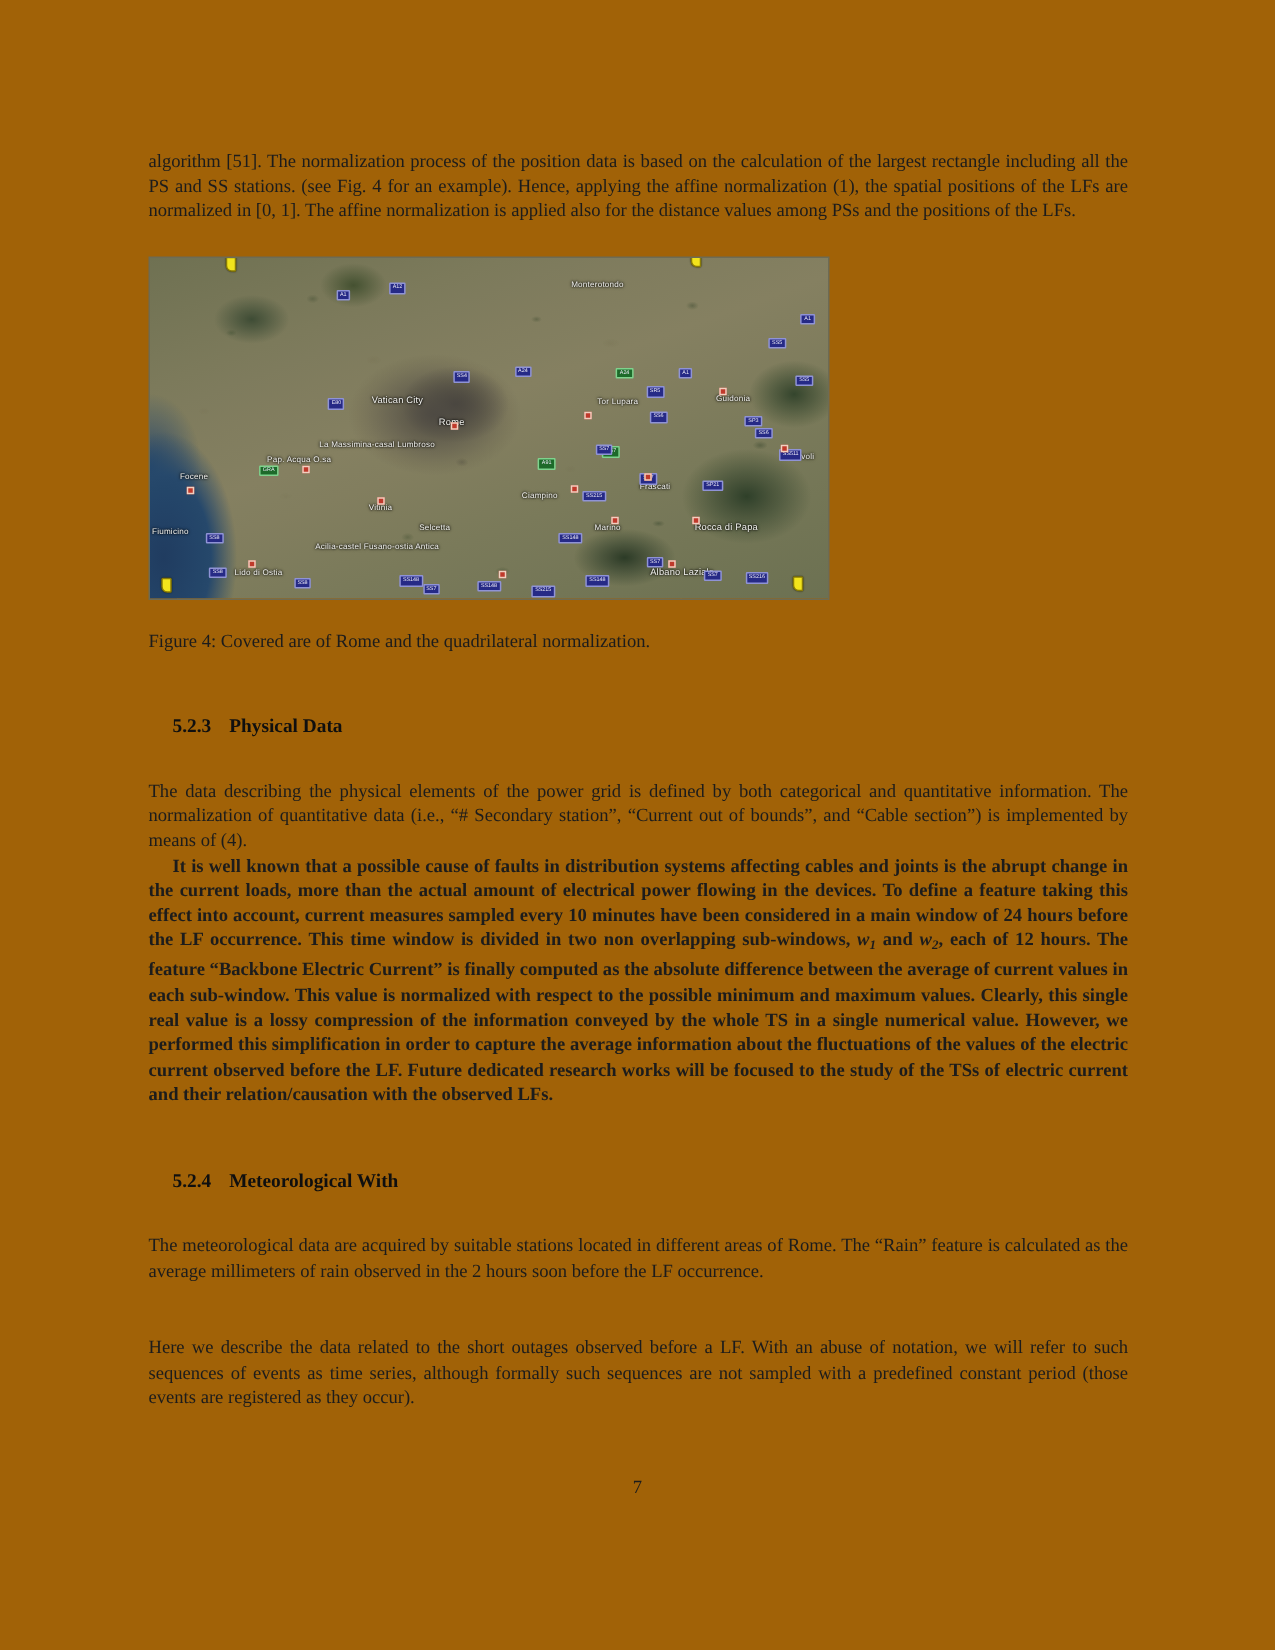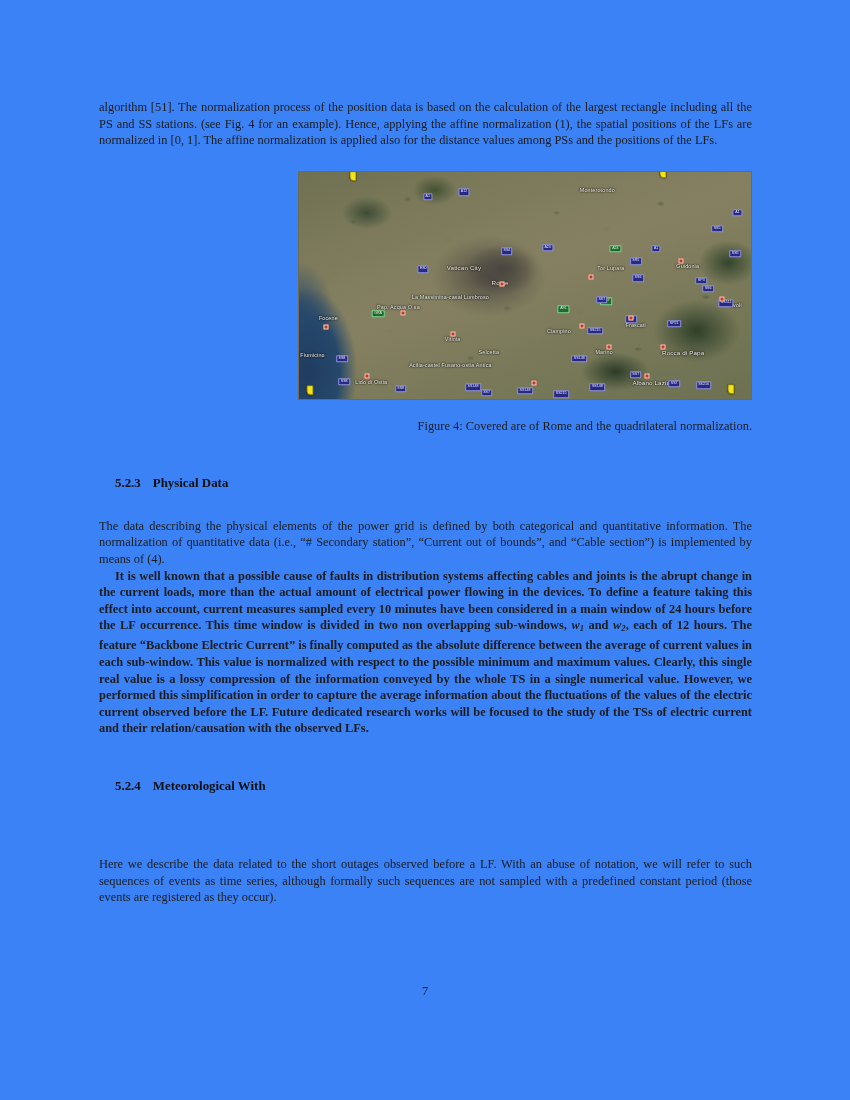--- a/index.html
+++ b/index.html
@@ -13,21 +13,21 @@
     overflow: hidden;
     font-family: "Liberation Serif", "DejaVu Serif", serif;
     color: #1a1a1a;
     position: relative;
   }
   .page {
     position: absolute;
     left: 0; top: 0;
     width: 850px;
     height: 1100px;
-    background: #3b82f6;
+    background: #a16207;
   }
   .content {
     position: absolute;
     left: 99px;
     top: 99px;
     width: 653px;
   }
   p.para {
     margin: 0;
     font-size: 12.4px;
@@ -49,21 +49,21 @@
     color: #0f0f0f;
   }
   h3.sect .num { margin-right: 12px; }
   .gap-sect-before { height: 25px; }
   .gap-sect-after { height: 10px; }
 
   
   .figure-block {
     margin-top: 22px;
     width: 653px;
-    text-align: right;
+    text-align: left;
   }
   .map-wrap {
     position: relative;
     display: inline-block;
     width: 452px;
     height: 227px;
     overflow: hidden;
     border: 1px solid #6d6b55;
     box-sizing: content-box;
   }
@@ -337,20 +337,21 @@
     </h3>
     <div class="gap-sect-after"></div>
     <p class="para">The data describing the physical elements of the power grid is defined by both categorical and quantitative information. The normalization of quantitative data (i.e., “# Secondary station”, “Current out of bounds”, and “Cable section”) is implemented by means of (4).</p>
     <p class="para indent"><span>It is well known that a possible cause of faults in distribution systems affecting cables and joints is the abrupt change in the current loads, more than the actual amount of electrical power flowing in the devices. To define a feature taking this effect into account, current measures sampled every 10 minutes have been considered in a main window of 24 hours before the LF occurrence. This time window is divided in two non overlapping sub-windows, </span><i><span>w</span><sub>1</sub></i><span> and </span><i><span>w</span><sub>2</sub></i><span>, each of 12 hours. The feature “Backbone Electric Current” is finally computed as the absolute difference between the average of current values in each sub-window. This value is normalized with respect to the possible minimum and maximum values. Clearly, this single real value is a lossy compression of the information conveyed by the whole TS in a single numerical value. However, we performed this simplification in order to capture the average information about the fluctuations of the values of the electric current observed before the LF. Future dedicated research works will be focused to the study of the TSs of electric current and their relation/causation with the observed LFs.</span></p>
 
     <div class="gap-sect-before"></div>
     <h3 class="sect">
       <span class="num">5.2.4</span><span>Meteorological With</span>
     </h3>
     <div class="gap-sect-after"></div>
+    <p class="para">The meteorological data are acquired by suitable stations located in different areas of Rome. The “Rain” feature is calculated as the average millimeters of rain observed in the 2 hours soon before the LF occurrence.</p>
 
     <div class="gap-sect-before"></div>
     <div class="gap-sect-after"></div>
     <p class="para">Here we describe the data related to the short outages observed before a LF. With an abuse of notation, we will refer to such sequences of events as time series, although formally such sequences are not sampled with a predefined constant period (those events are registered as they occur).</p>
   </div>
 
   <div class="page-number">7</div>
 </div>
 
 </body></html>

